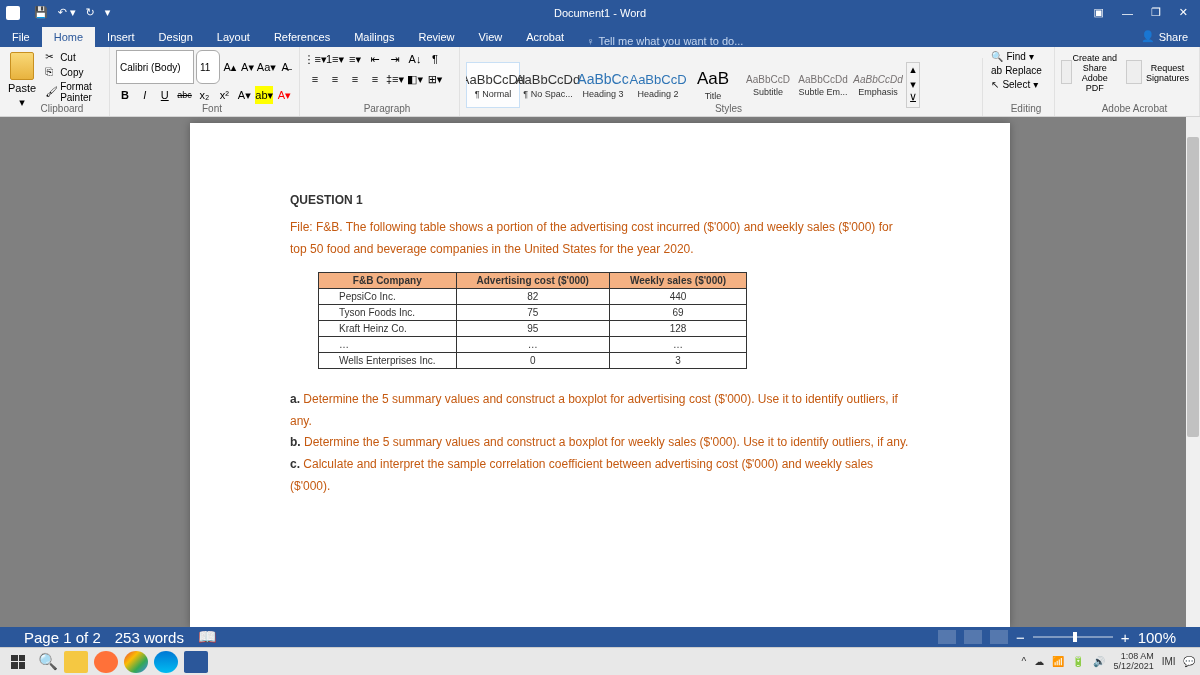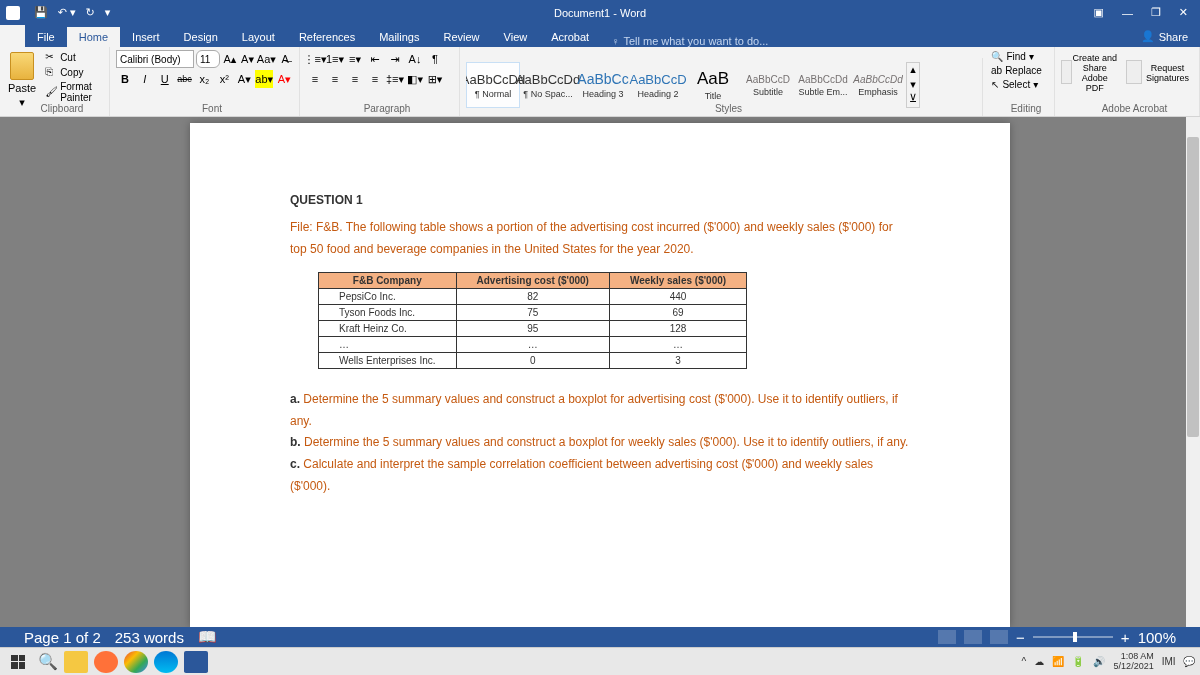--- a/index.html
+++ b/index.html
@@ -6,42 +6,42 @@
     body { background: #f3f3f3; width: 1200px; height: 675px; overflow: hidden; position: relative; }
     
     .titlebar { background: #2b579a; height: 25px; display: flex; align-items: center; color: white; font-size: 11px; position: relative; }
     .titlebar-left { display: flex; align-items: center; gap: 8px; padding-left: 6px; }
     .titlebar-icon { width: 14px; height: 14px; background: white; border-radius: 2px; }
     .qat { display: flex; gap: 10px; margin-left: 6px; color: white; }
     .titlebar-title { position: absolute; left: 50%; transform: translateX(-50%); }
     .titlebar-right { margin-left: auto; display: flex; gap: 18px; padding-right: 12px; align-items: center; }
     .win-btn { cursor: pointer; }
     
-    .ribbon-tabs { background: #2b579a; height: 22px; display: flex; align-items: flex-end; color: white; font-size: 11px; margin-left: 25px; }
+    .ribbon-tabs { background: #2b579a; height: 22px; display: flex; align-items: flex-end; color: white; font-size: 11px; }
     .tab { padding: 4px 12px; cursor: pointer; }
     .tab.active { background: #f3f3f3; color: #2b579a; }
     .tell-me { margin-left: 10px; color: #c5d6ef; display: flex; align-items: center; gap: 4px; }
     .share-btn { margin-left: auto; padding: 4px 12px; display: flex; align-items: center; gap: 4px; }
     
     .ribbon { background: #f3f3f3; height: 70px; display: flex; border-bottom: 1px solid #d4d4d4; font-size: 11px; }
     .ribbon-group { border-right: 1px solid #e1e1e1; padding: 3px 6px 0 6px; display: flex; flex-direction: column; position: relative; }
     .group-label { position: absolute; bottom: 2px; left: 15px; right: 0; text-align: center; font-size: 10px; color: #666; }
     .group-content { flex: 1; display: flex; gap: 4px; }
     
     .clipboard-group { width: 110px; }
     .paste-btn { display: flex; flex-direction: column; align-items: center; gap: 2px; padding: 2px; cursor: pointer; }
     .paste-icon { width: 24px; height: 28px; background: linear-gradient(#f9d877, #e8b33f); border: 1px solid #c89020; border-radius: 2px; }
     .clip-side { display: flex; flex-direction: column; gap: 1px; font-size: 10px; }
     .clip-item { display: flex; align-items: center; gap: 3px; padding: 1px 3px; cursor: pointer; }
     .mini-icon { width: 12px; height: 12px; display: inline-block; }
     
     .font-group { width: 190px; }
     .font-row1 { display: flex; gap: 2px; align-items: center; }
     .font-row2 { display: flex; gap: 2px; align-items: center; margin-top: 2px; }
-    .font-combo { border: 1px solid #ababab; background: white; font-size: 10px; padding: 1px 3px; height: 18px; }
+    .font-combo { border: 1px solid #ababab; background: white; font-size: 10px; padding: 1px 3px; height: 34px; }
     .font-name { width: 78px; }
     .font-size { width: 24px; border-radius: 6px; }
     .fbtn { width: 18px; height: 18px; display: flex; align-items: center; justify-content: center; cursor: pointer; font-size: 11px; }
     
     .para-group { width: 160px; }
     
     .styles-group { flex: 1; min-width: 450px; margin-top: 11px; }
     .styles-gallery { display: flex; gap: 1px; align-items: center; height: 48px; overflow: hidden; }
     .style-item { width: 54px; height: 46px; border: 1px solid transparent; display: flex; flex-direction: column; align-items: center; justify-content: center; cursor: pointer; font-size: 9px; }
     .style-item.sel { border: 1px solid #c8dff5; background: #fdfdfe; }

